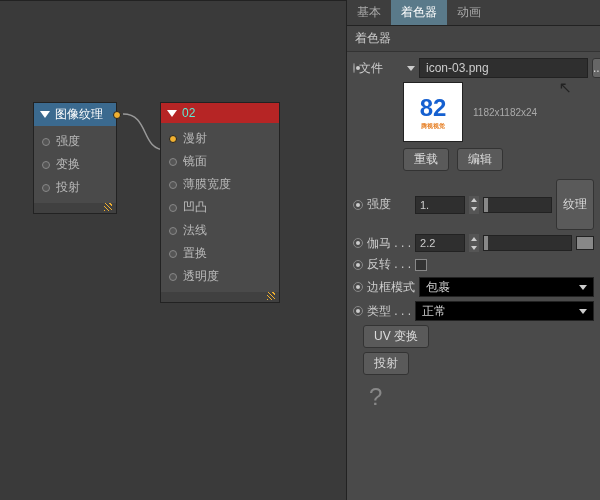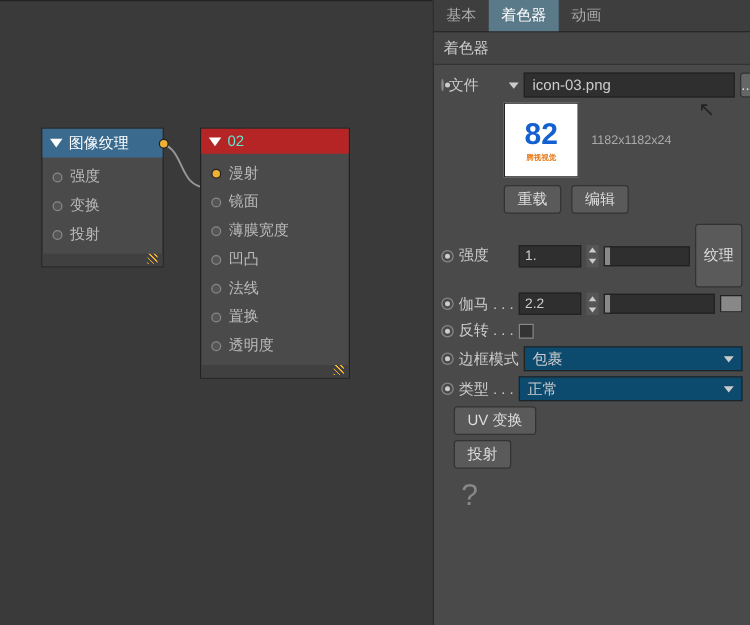--- a/index.html
+++ b/index.html
@@ -42,33 +42,33 @@
 .btn-row { display: flex; gap: 8px; margin-left: 50px; margin-bottom: 8px; }
 .num-input { background: #2f2f2f; border: 1px solid #222; color: #ccc; padding: 2px 4px; width: 50px; height: 18px; font-size: 11px; }
 .spinner { width: 10px; height: 18px; background: #555; display: flex; flex-direction: column; }
 .spinner div { flex: 1; display: flex; align-items: center; justify-content: center; }
 .up-ar { width: 0; height: 0; border-left: 3px solid transparent; border-right: 3px solid transparent; border-bottom: 4px solid #ccc; }
 .dn-ar { width: 0; height: 0; border-left: 3px solid transparent; border-right: 3px solid transparent; border-top: 4px solid #ccc; }
 .slider { flex: 1; height: 16px; background: #2f2f2f; border: 1px solid #222; position: relative; }
 .slider .thumb { position: absolute; left: 0; top: 0; width: 4px; height: 100%; background: #888; }
 .color-swatch { width: 18px; height: 14px; background: #888; border: 1px solid #222; }
 .checkbox { width: 12px; height: 12px; border: 1px solid #888; background: #333; }
-.select { flex: 1; background: #0c4a6e; border: 1px solid #222; color: #ccc; padding: 8px 6px; height: 20px; display: flex; align-items: center; justify-content: space-between; font-size: 12px; }
+.select { flex: 1; background: #000000; border: 1px solid #222; color: #ccc; padding: 8px 6px; height: 20px; display: flex; align-items: center; justify-content: space-between; font-size: 12px; }
 .question { font-size: 24px; color: #888; margin-left: 16px; margin-top: 8px; }
 .cursor { position: absolute; right: 28px; top: 78px; font-size: 16px; color: #222; pointer-events: none; }
 </style>
 </head>
 <body>
 
 <div class="canvas">
   <svg class="wire" width="360" height="300">
     <path d="M 123 113 C 150 113, 140 149, 166 149" stroke="#999" stroke-width="1.5" fill="none"></path>
   </svg>
 
-  <div class="node" style="left:33px; top:101px; width:98px;">
+  <div class="node" style="left:33px; top:101px; width:84px;">
     <div class="node-header blue">
       <span class="tri"></span>
       <span>图像纹理</span>
       <span class="port-out"></span>
     </div>
     <div class="node-body">
       <div class="node-row">
           <span class="port"></span>
           <span>强度</span>
         </div>

